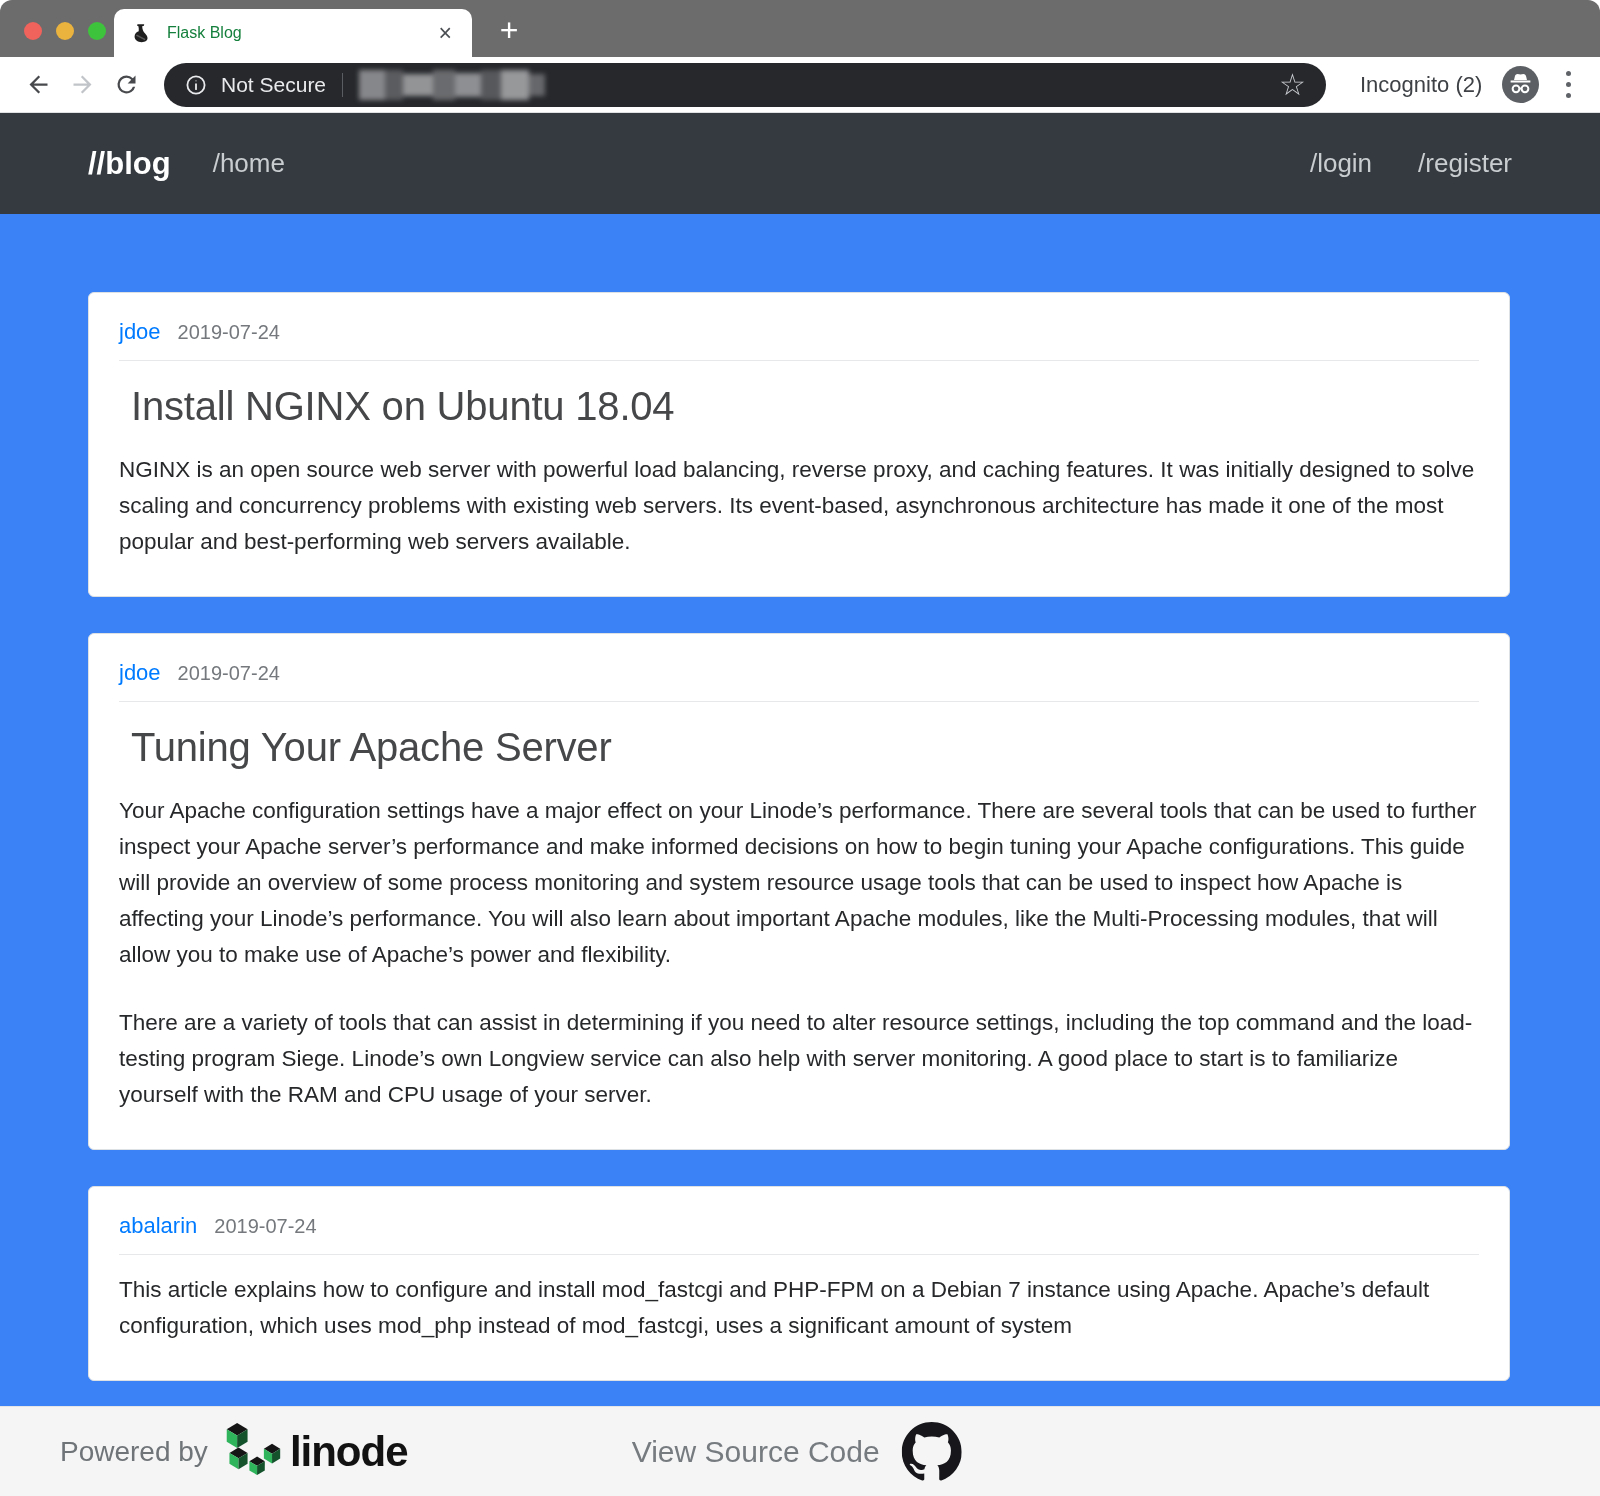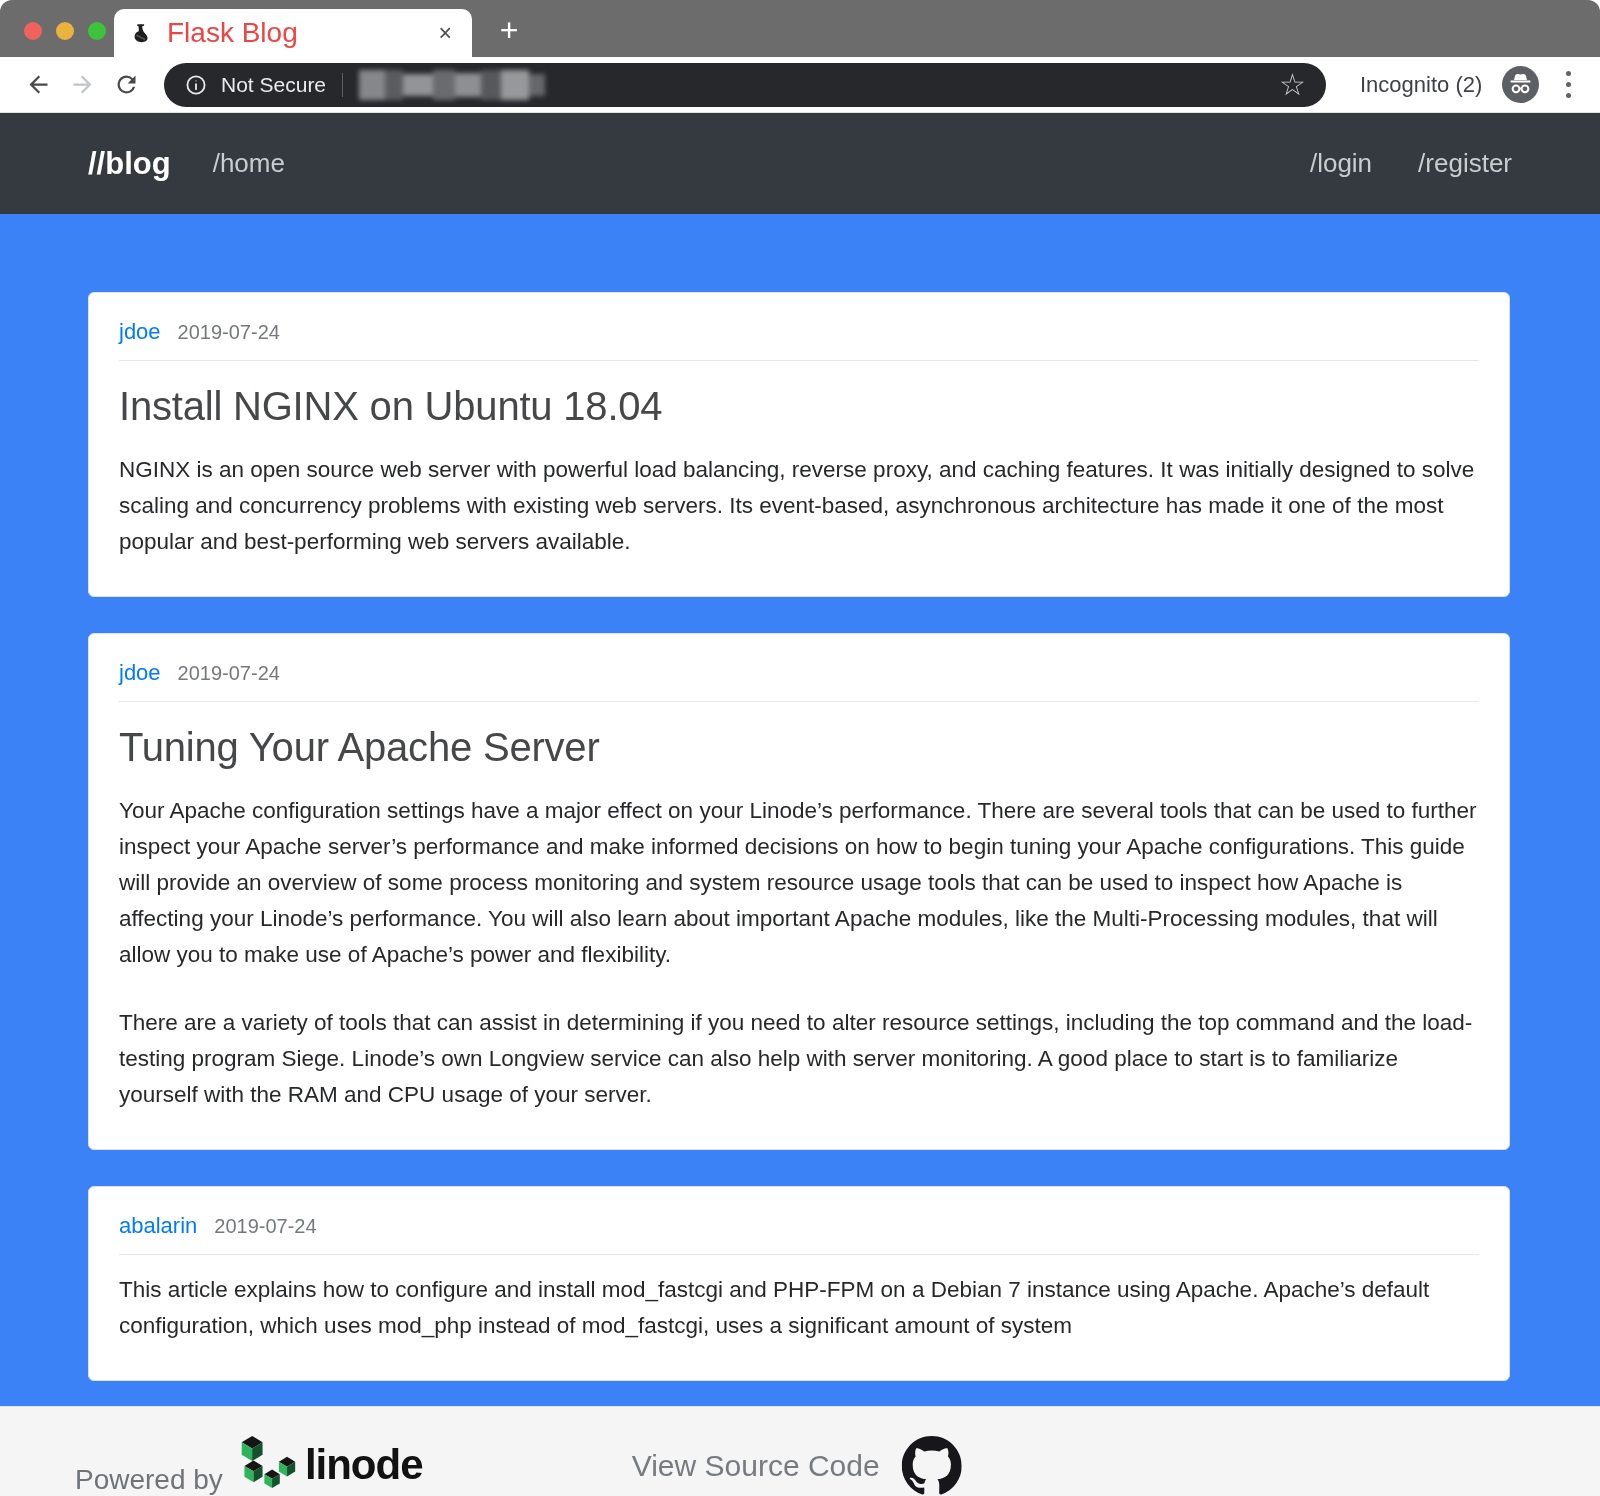--- a/index.html
+++ b/index.html
@@ -10,21 +10,21 @@
   
   .tabstrip{height:57px;background:#6c6c6c;border-radius:12px 12px 0 0;position:relative;}
   .traffic{position:absolute;left:24px;top:22px;display:flex;gap:14px;}
   .traffic span{width:18px;height:18px;border-radius:50%;display:block;}
   .t-red{background:#f0625c;}
   .t-yellow{background:#eab33e;}
   .t-green{background:#3ec43c;}
   .tab{position:absolute;left:114px;top:9px;width:358px;height:48px;background:#ffffff;
        border-radius:10px 10px 0 0;display:flex;align-items:center;padding:0 16px;box-sizing:border-box;}
   .tab-favicon{width:22px;height:22px;margin-right:15px;flex:none;}
-  .tab-title{font-size:28px;color:#ef4444;flex:1;white-space:nowrap;overflow:hidden;}
+  .tab-title{font-size:16px;color:#15803d;flex:1;white-space:nowrap;overflow:hidden;}
   .tab-close{font-size:23px;color:#4b4e52;line-height:1;padding:2px 4px;cursor:default;background:none;border:none;font-family:inherit;}
   .newtab{position:absolute;left:488px;top:12px;width:42px;height:36px;background:none;border:none;
           color:#ffffff;font-size:32px;line-height:32px;text-align:center;font-family:inherit;padding:0;}
 
   
   .toolbar{height:56px;background:#ffffff;display:flex;align-items:center;padding:12px 16px;
            border-bottom:1px solid #dfe1e3;box-sizing:border-box;}
   .navbtn{width:44px;height:44px;border:none;background:none;display:flex;align-items:center;justify-content:center;padding:0;}
   .navbtn svg{width:27px;height:27px;}
   .omnibox{width:1162px;height:44px;border-radius:22px;background:#26282c;display:flex;align-items:center;
@@ -57,27 +57,27 @@
   .navlink.right{margin-left:46px;}
 
   
   .page{background:#3b82f6;min-height:1296px;padding:78px 90px 0 88px;box-sizing:border-box;}
   .post-card{background:#ffffff;border:1px solid #dee1e4;border-radius:6px;
              padding:26px 30px 36px;margin-bottom:36px;}
   .post-meta{display:flex;align-items:baseline;gap:17px;}
   .post-author{font-size:22px;color:#007bff;text-decoration:none;}
   .post-date{font-size:20px;color:#75797d;}
   .meta-rule{border:none;border-top:1px solid #e6e8ea;margin:15px 0 17px;}
-  .post-title{font-size:40px;font-weight:500;color:#454749;margin:0 0 17px;line-height:1.42;letter-spacing:-0.2px;}
+  .post-title{font-size:40px;font-weight:500;color:#454749;margin:0 12px 17px;line-height:1.42;letter-spacing:-0.2px;}
   .post-body p{font-size:22.5px;line-height:36px;color:#26282a;margin:0;}
   .post-body p + p{margin-top:32px;}
 
   
   .footer{position:absolute;left:0;right:0;bottom:0;height:90px;background:#f5f5f6;
-          border-top:1px solid #e4e5e7;display:flex;align-items:flex-end;padding:0 75px;box-sizing:border-box;}
+          border-top:1px solid #e4e5e7;display:flex;align-items:center;padding:0 60px;box-sizing:border-box;}
   .powered{font-size:28px;color:#6f7478;margin-right:16px;}
   .linode-logo{display:flex;align-items:center;gap:8px;text-decoration:none;}
   .linode-logo svg{width:58px;height:62px;}
   .linode-word{font-size:42px;font-weight:700;color:#121212;letter-spacing:-1px;}
   .source-group{position:absolute;left:50%;transform:translateX(-51%);display:flex;align-items:center;gap:22px;text-decoration:none;}
   .view-source{font-size:30px;color:#767b80;white-space:nowrap;}
   .gh-icon{width:60px;height:60px;}
 </style>
 </head>
 <body>

